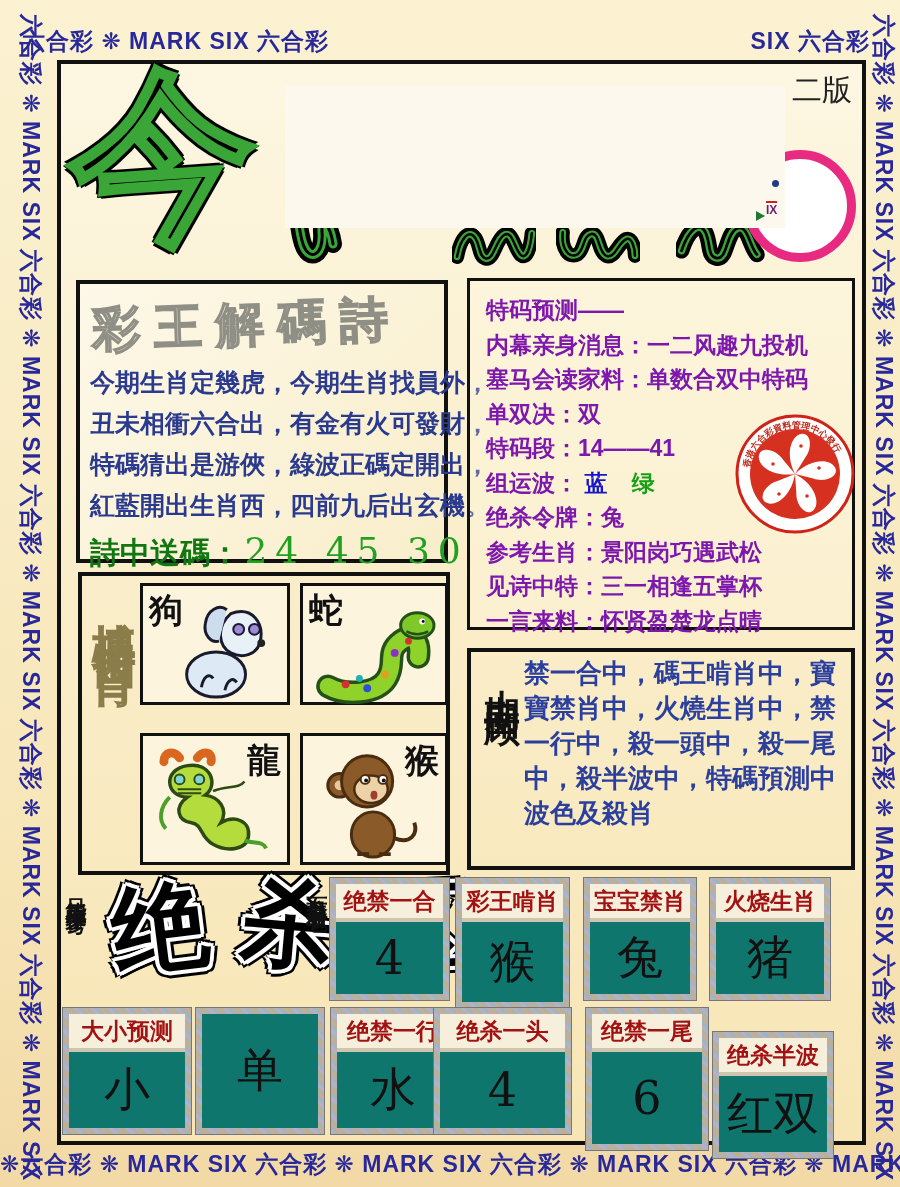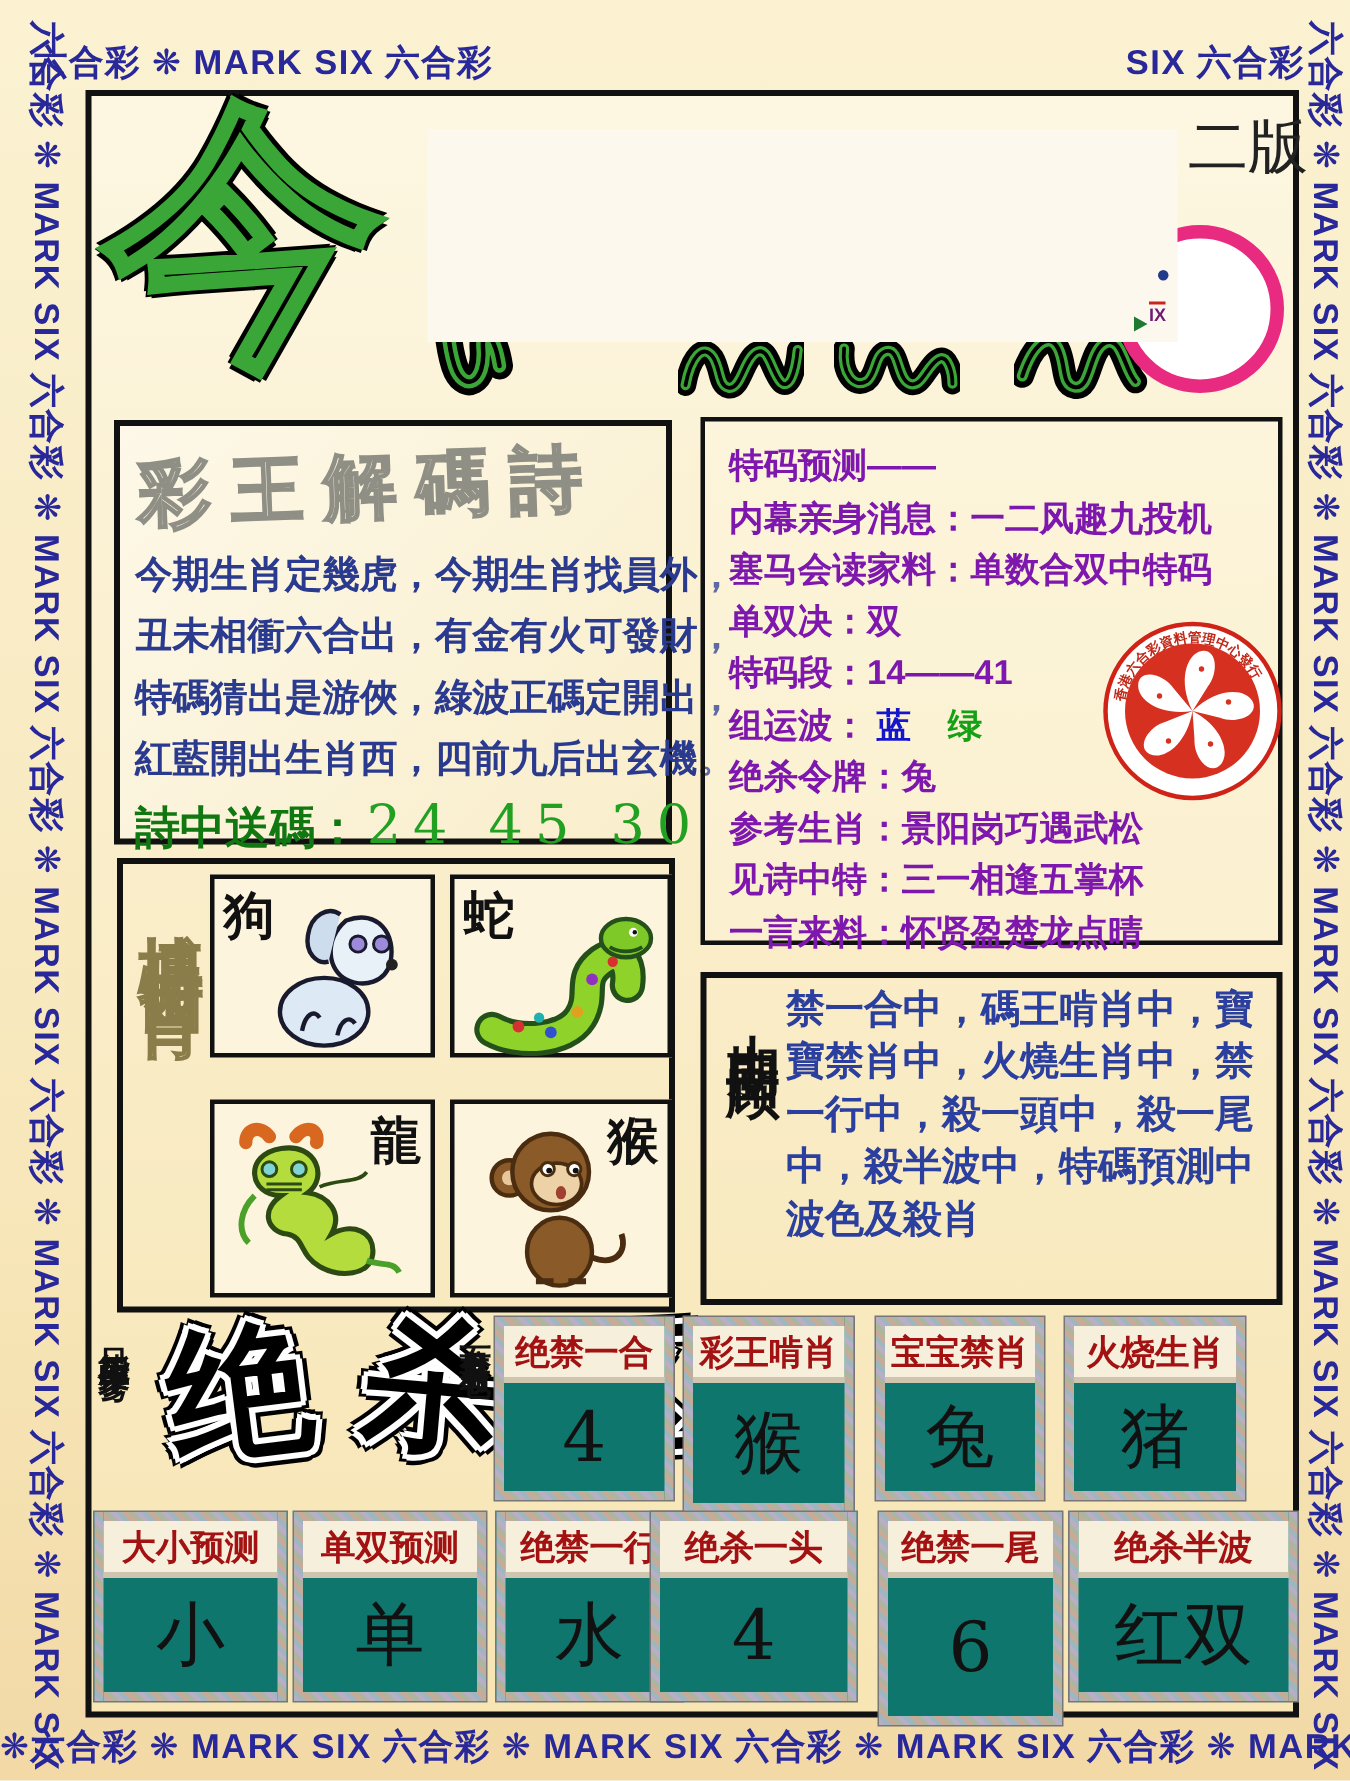--- a/index.html
+++ b/index.html
@@ -11,21 +11,21 @@
   .bordertxt{color:#28289a;font-weight:bold;font-size:23px;letter-spacing:1px;white-space:nowrap;}
   .b-top-left{left:22px;top:26px;}
   .b-top-right{right:30px;top:26px;}
   .b-bottom{left:0;right:0;top:1149px;text-align:center;}
   .b-left{left:46px;top:14px;width:1160px;transform:rotate(90deg);transform-origin:0 0;}
   .b-right{left:899px;top:14px;width:1160px;transform:rotate(90deg);transform-origin:0 0;}
   
   .frame{left:57px;top:60px;width:801px;height:1077px;border:4px solid #111;
          background:linear-gradient(180deg,#fdf7e2 0%,#faeecb 45%,#f7e5b4 100%);}
   
-  .edition{left:792px;top:70px;font-family:"Liberation Serif",serif;font-size:40px;color:#222;}
+  .edition{left:792px;top:70px;font-family:"Liberation Serif",serif;font-size:30px;color:#222;}
   .title-char{left:70px;top:62px;font-family:"DejaVu Serif","Liberation Serif",serif;
       font-size:186px;font-weight:900;color:#000;line-height:1;transform:rotate(-4deg) skewX(-3deg);
       -webkit-text-stroke:5px #3aa637;
       text-shadow:5px 0 #000,-5px 0 #000,0 5px #000,0 -5px #000,4px 4px #000,-4px 4px #000,4px -4px #000,-4px -4px #000;}
   .mask-rect{left:285px;top:86px;width:500px;height:142px;background:#fdf8ee;z-index:5;}
   .logo-circle{left:744px;top:150px;width:112px;height:112px;border-radius:50%;
       background:#fff;border:9px solid #e82b80;box-sizing:border-box;z-index:4;}
   .logo-frag{left:766px;top:201px;z-index:8;color:#701a75;font-size:12px;font-weight:bold;
       border-top:2px solid #c22;line-height:1.1;padding-top:1px;}
   .logo-dot{left:772px;top:180px;width:7px;height:7px;background:#223a8a;border-radius:50%;z-index:8;}
@@ -269,31 +269,30 @@
 <div class="abs card" style="left:710px;top:878px;width:120px;height:122px">
   <div class="card-h">火烧生肖</div>
   <div class="card-v">猪</div>
 </div>
 
 <div class="abs card" style="left:63px;top:1008px;width:128px;height:126px">
   <div class="card-h">大小预测</div>
   <div class="card-v">小</div>
 </div>
 <div class="abs card" style="left:196px;top:1008px;width:128px;height:126px">
-  <div class="card-h">单双预测</div>
   <div class="card-v">单</div>
 </div>
 <div class="abs card" style="left:331px;top:1008px;width:124px;height:126px">
   <div class="card-h">绝禁一行</div>
   <div class="card-v">水</div>
 </div>
 <div class="abs card" style="left:434px;top:1008px;width:137px;height:126px">
   <div class="card-h">绝杀一头</div>
   <div class="card-v">4</div>
 </div>
 <div class="abs card" style="left:586px;top:1008px;width:122px;height:142px">
   <div class="card-h">绝禁一尾</div>
   <div class="card-v">6</div>
 </div>
-<div class="abs card" style="left:713px;top:1008px;width:152px;height:126px">
+<div class="abs card" style="left:713px;top:1032px;width:120px;height:126px">
   <div class="card-h">绝杀半波</div>
   <div class="card-v">红双</div>
 </div>
 
 </body></html>

